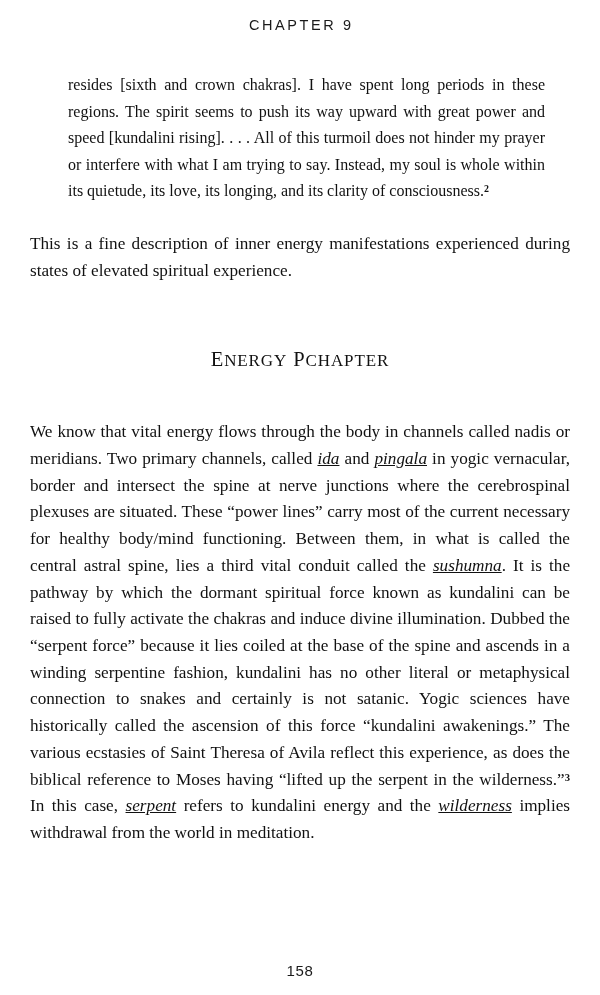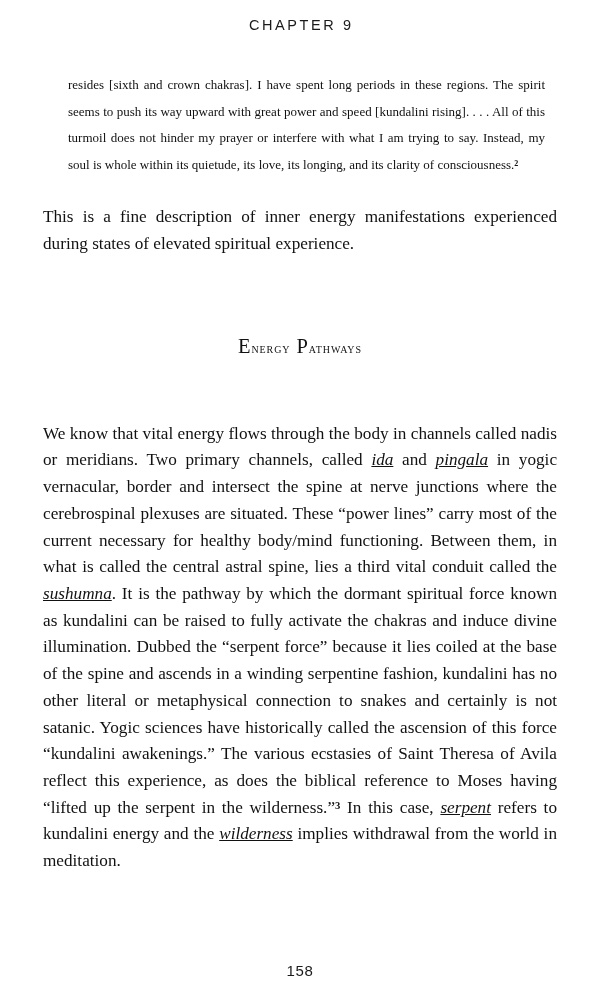--- a/index.html
+++ b/index.html
@@ -43,35 +43,35 @@
     position: absolute;
     top: 72px;
     left: 30px;
     width: 540px;
   }
 
   
   .blockquote {
     margin: 0 0 0 0;
     padding: 0 25px 0 38px;
-    font-size: 13px;
+    font-size: 16px;
     line-height: 26.6px;
     text-align: justify;
     text-justify: inter-word;
     -webkit-hyphens: none;
     hyphens: none;
   }
   .blockquote p {
     margin: 0;
     text-indent: 0;
   }
 
   
   .body-para {
-    margin: 13px;
+    margin: 0;
     font-size: 17.2px;
     line-height: 26.7px;
     text-align: justify;
     text-justify: inter-word;
     hyphens: none;
   }
   .after-quote {
     margin-top: 26px;
     text-indent: 0;
   }
@@ -86,21 +86,21 @@
     text-align: center;
     font-weight: 400;
     font-size: 20.5px;
     line-height: 24px;
     letter-spacing: 0.9px;
   }
   .section-head .cap {
     font-size: 20.5px;
   }
   .section-head .sc {
-    font-size: 10px;
+    font-size: 17px;
   }
   .head-spacer-top { height: 63px; }
   .head-spacer-bottom { height: 46px; }
 
   em, .ital {
     font-style: italic;
     text-decoration: underline;
   }
 
   sup {
@@ -133,21 +133,21 @@
   <div class="content">
 
     <blockquote class="blockquote">
       <p><span>resides [sixth and crown chakras]. I have spent long periods in these regions. The spirit seems to push its way upward with great power and speed [kundalini rising]. . . . All of this turmoil does not hinder my prayer or interfere with what I am trying to say. Instead, my soul is whole within its quietude, its love, its longing, and its clarity of consciousness.</span><sup>2</sup></p>
     </blockquote>
 
     <p class="body-para after-quote">This is a fine description of inner energy manifestations experienced during states of elevated spiritual experience.</p>
 
     <div class="head-spacer-top"></div>
 
-    <h2 class="section-head"><span class="cap">E</span><span class="sc">NERGY</span><span class="cap">&nbsp;</span><span class="cap">P</span><span class="sc">ATHWAYS</span></h2>
+    <h2 class="section-head"><span class="cap">E</span><span class="sc">NERGY</span><span class="cap">&nbsp;</span><span class="cap">P</span><span class="sc">CHAPTER</span></h2>
 
     <div class="head-spacer-bottom"></div>
 
     <p class="body-para"><span>We know that vital energy flows through the body in channels called nadis or meridians. Two primary channels, called </span><em class="ital">ida</em><span> and </span><em class="ital">pingala</em><span> in yogic vernacular, border and intersect the spine at nerve junctions where the cerebrospinal plexuses are situated. These “power lines” carry most of the current necessary for healthy body/mind functioning. Between them, in what is called the central astral spine, lies a third vital conduit called the </span><em class="ital">sushumna</em><span>. It is the pathway by which the dormant spiritual force known as kundalini can be raised to fully activate the chakras and induce divine illumination. Dubbed the “serpent force” because it lies coiled at the base of the spine and ascends in a winding serpentine fashion, kundalini has no other literal or metaphysical connection to snakes and certainly is not satanic. Yogic sciences have historically called the ascension of this force “kundalini awakenings.” The various ecstasies of Saint Theresa of Avila reflect this experience, as does the biblical reference to Moses having “lifted up the serpent in the wilderness.”</span><sup>3</sup><span> In this case, </span><em class="ital">serpent</em><span> refers to kundalini energy and the </span><em class="ital">wilderness</em><span> implies withdrawal from the world in meditation.</span></p>
 
 
   </div>
 
   <div class="folio">158</div>
 

